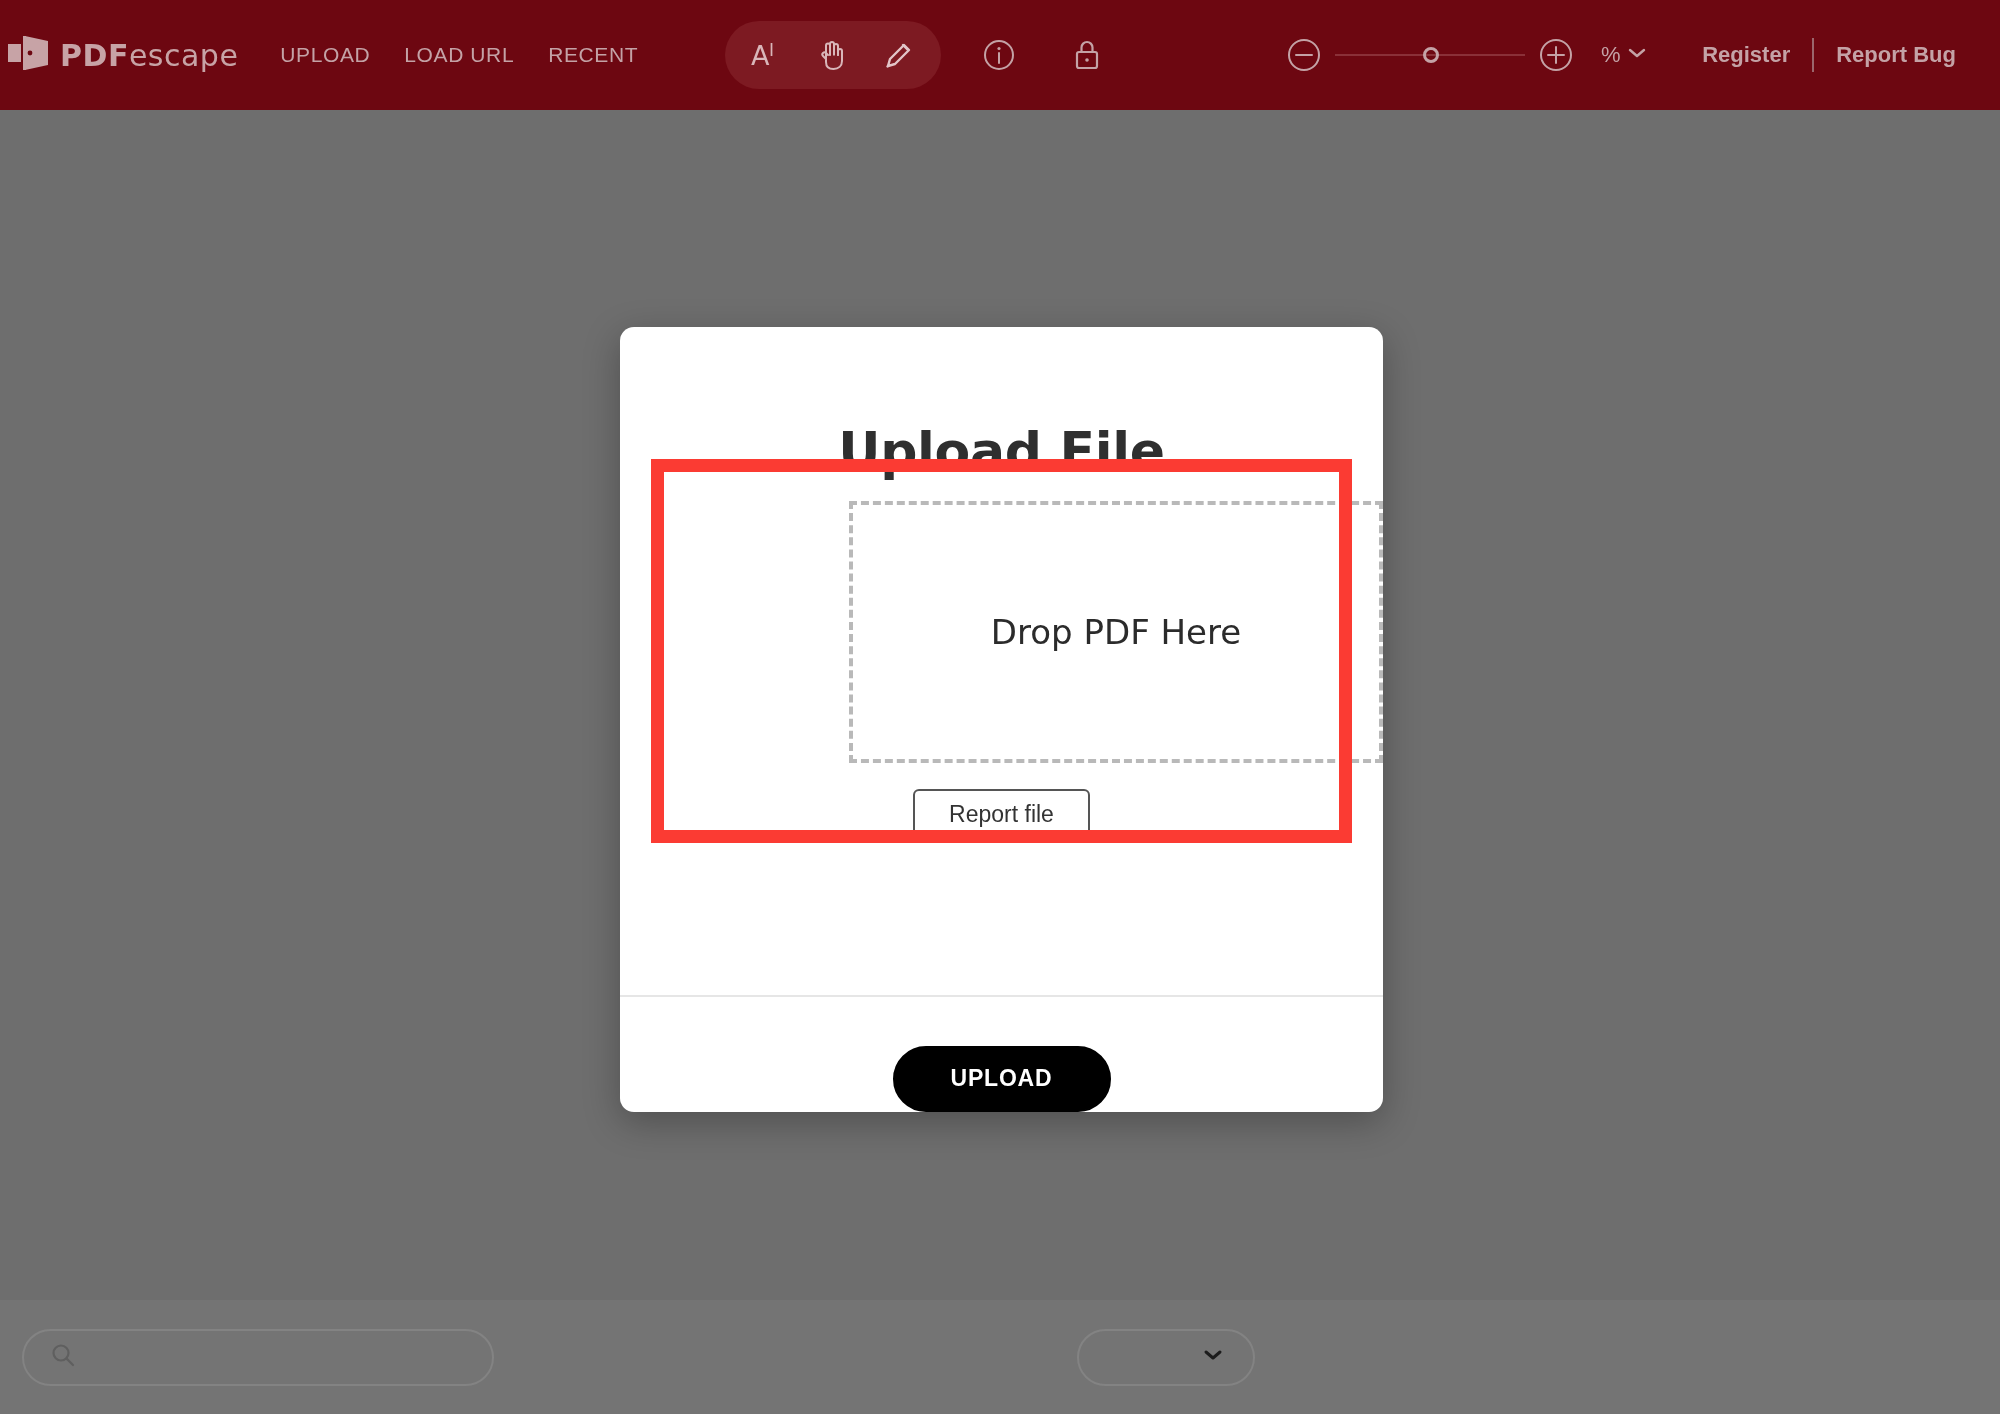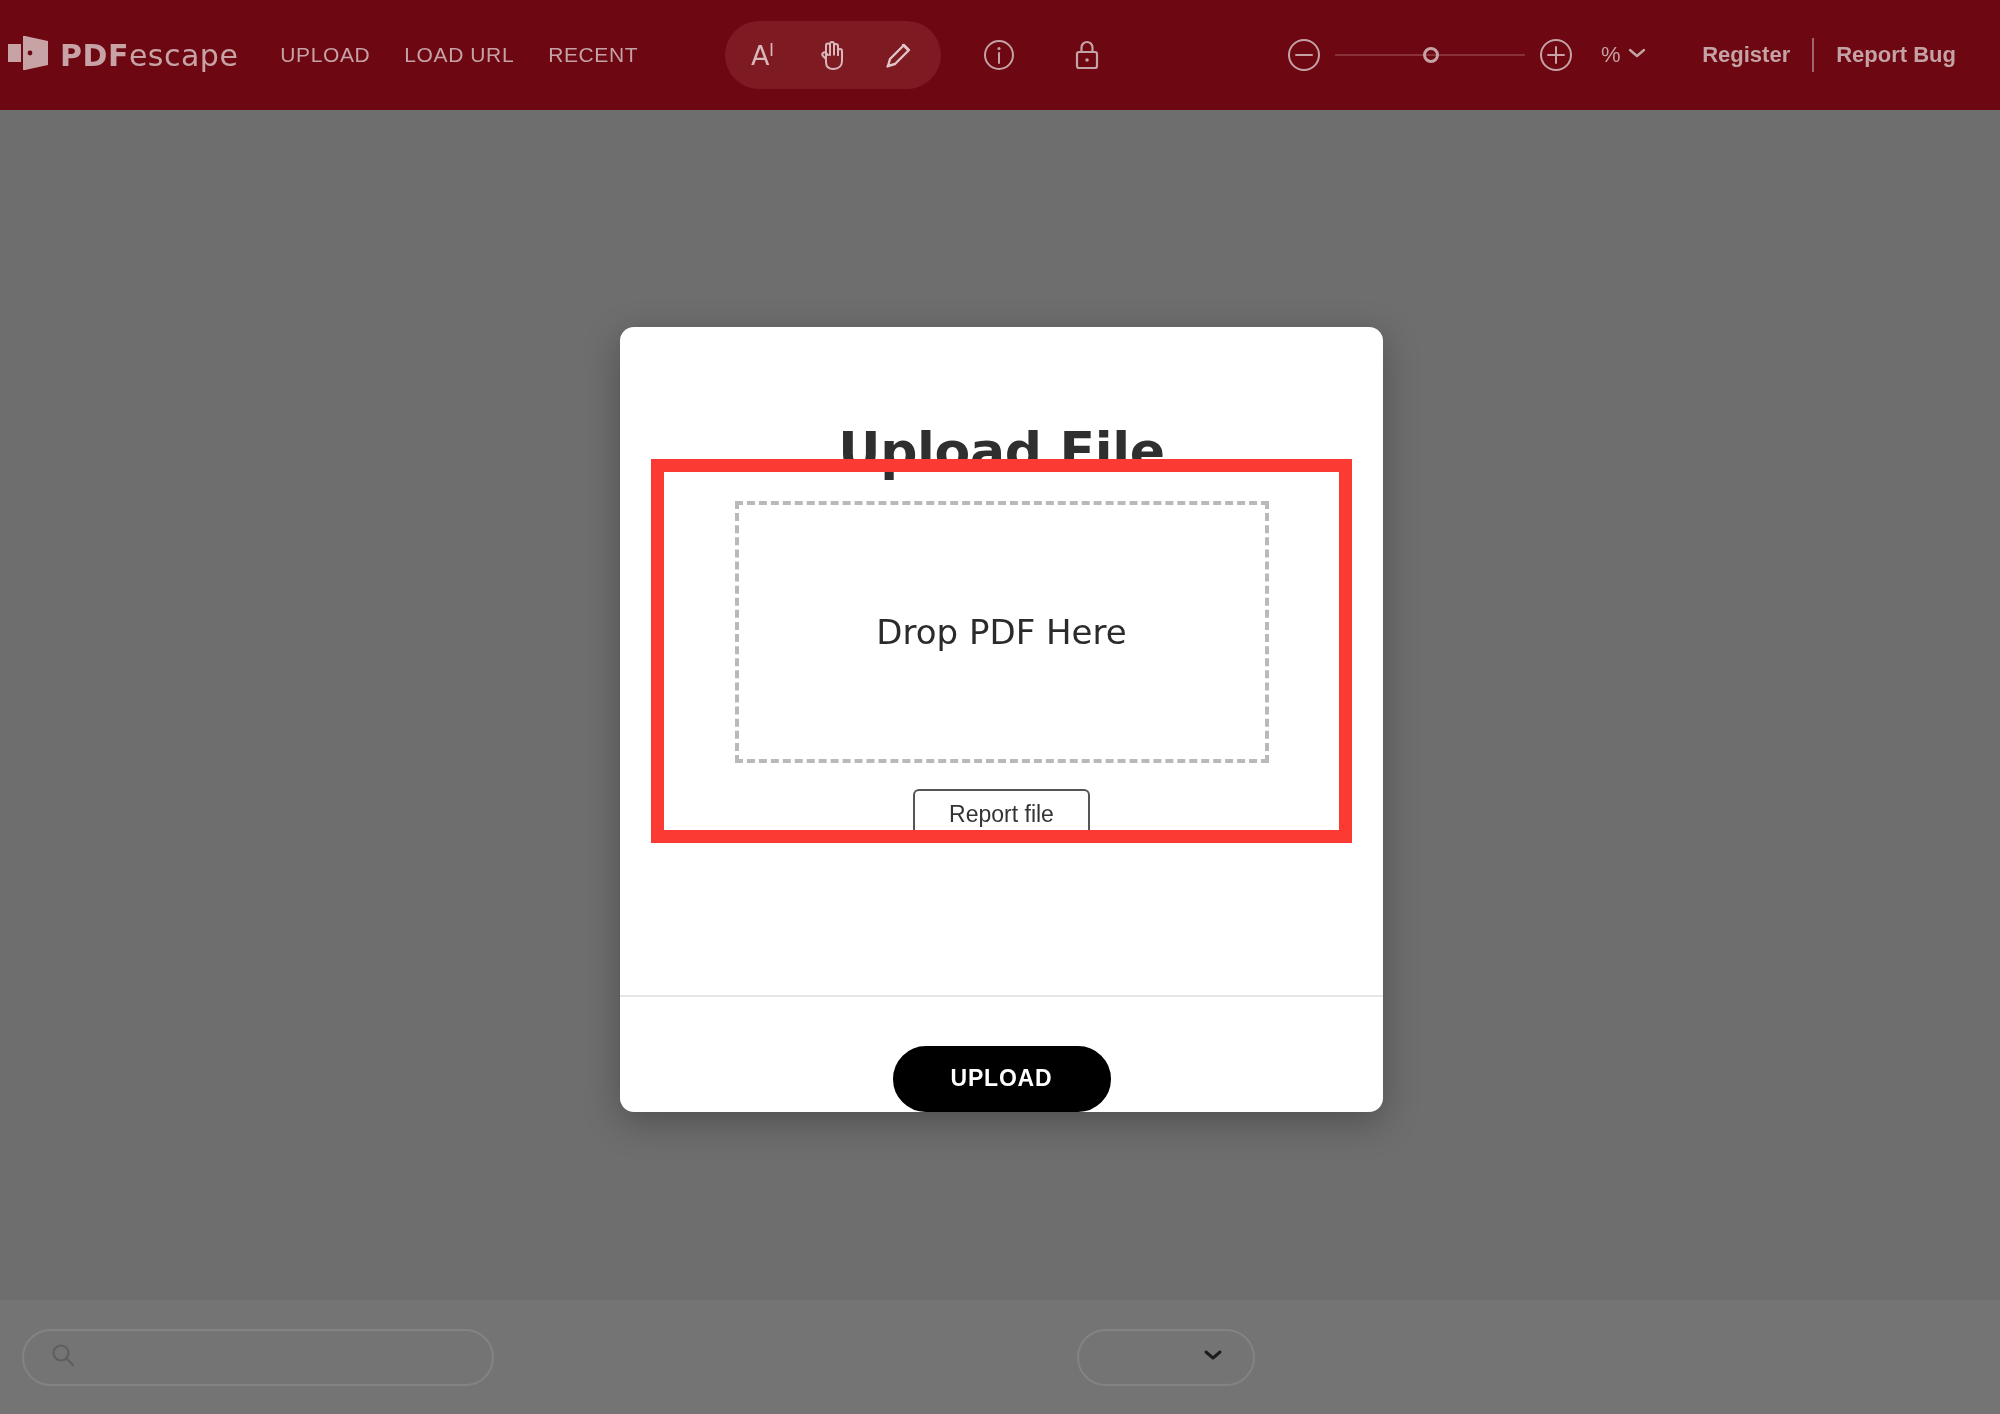--- a/index.html
+++ b/index.html
@@ -183,21 +183,21 @@
     font-family: "DejaVu Sans", sans-serif;
   }
   .modal-sub {
     font-size: 22px;
     color: #3a3a3a;
     margin: 24px 0 0 0;
   }
   .dropzone-wrap {
     margin-top: 20px;
     display: flex;
-    justify-content: center;
+    justify-content: flex-end;
   }
   .dropzone {
     width: 534px;
     height: 262px;
     border: 4px dashed #b9b9b9;
     display: flex;
     align-items: center;
     justify-content: center;
     box-sizing: border-box;
   }

